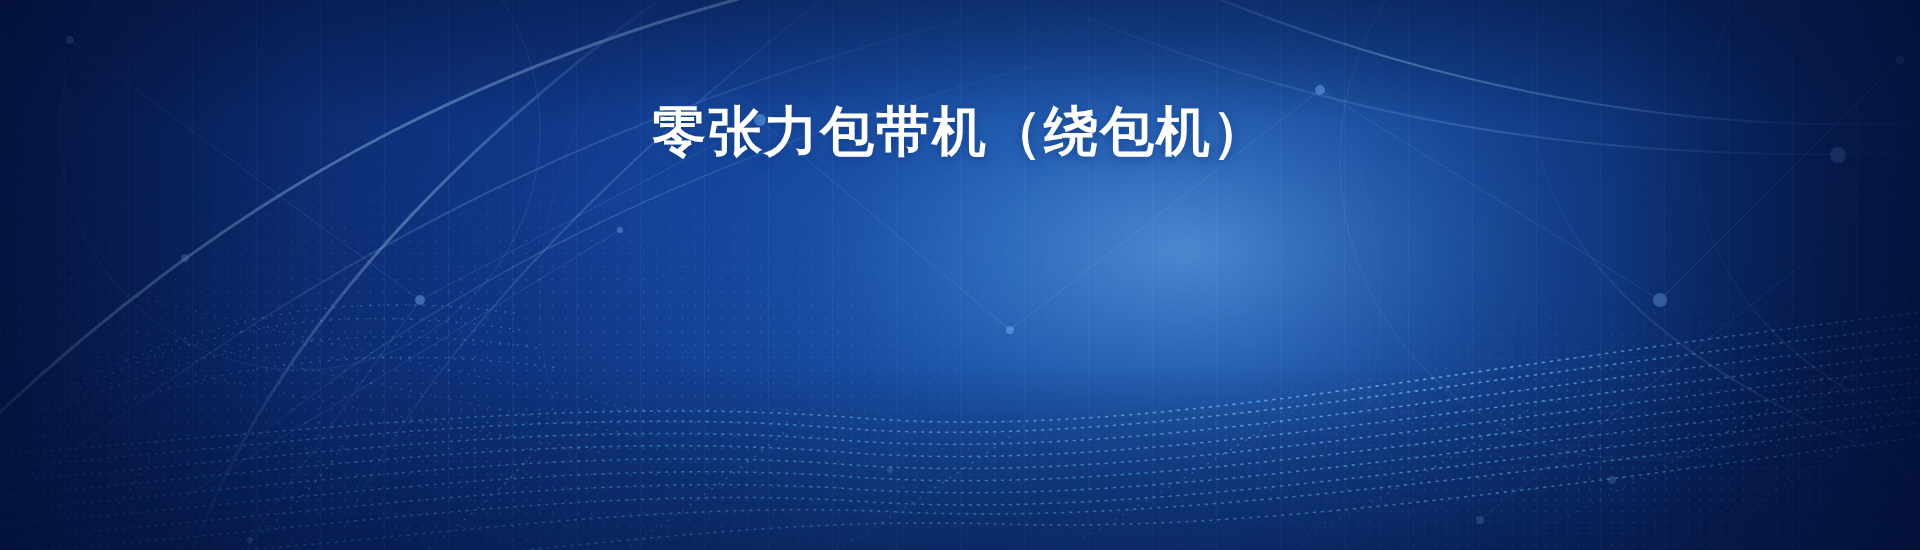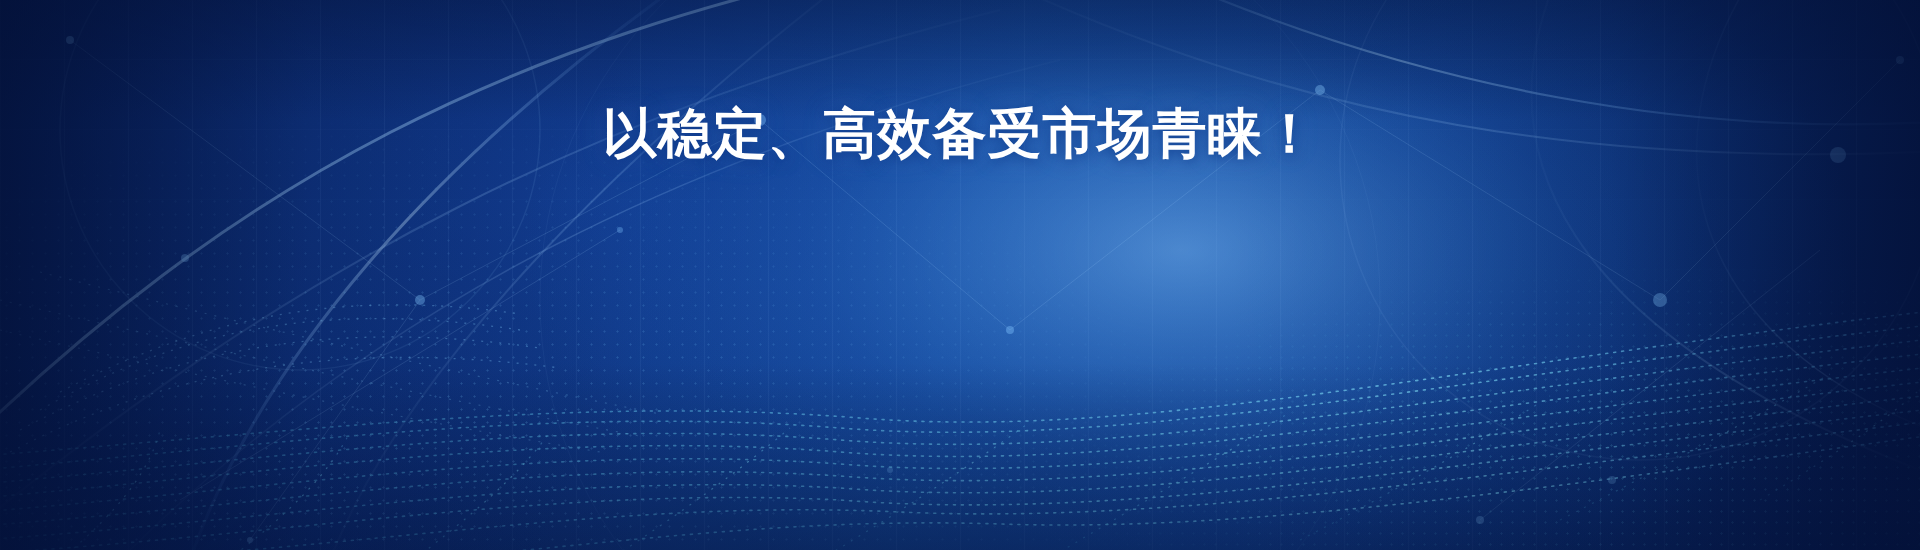--- a/index.html
+++ b/index.html
@@ -219,17 +219,17 @@
     <g stroke="rgba(130,205,255,0.30)" fill="none" stroke-width="1.2" stroke-dasharray="2 8">
       <path d="M 0,330 C 180,372 360,412 600,452"></path>
       <path d="M 0,300 C 190,344 380,388 640,436"></path>
       <path d="M 40,272 C 220,318 400,362 660,414"></path>
     </g>
   </svg>
 
   <div class="layer vignette"></div>
 
   <div class="content">
-    <div class="title-line second">以稳定、高效备受市场青睐！</div>
+    <div class="title-line">零张力包带机（绕包机）</div>
 
   </div>
 
 </div>
 
 </body></html>

